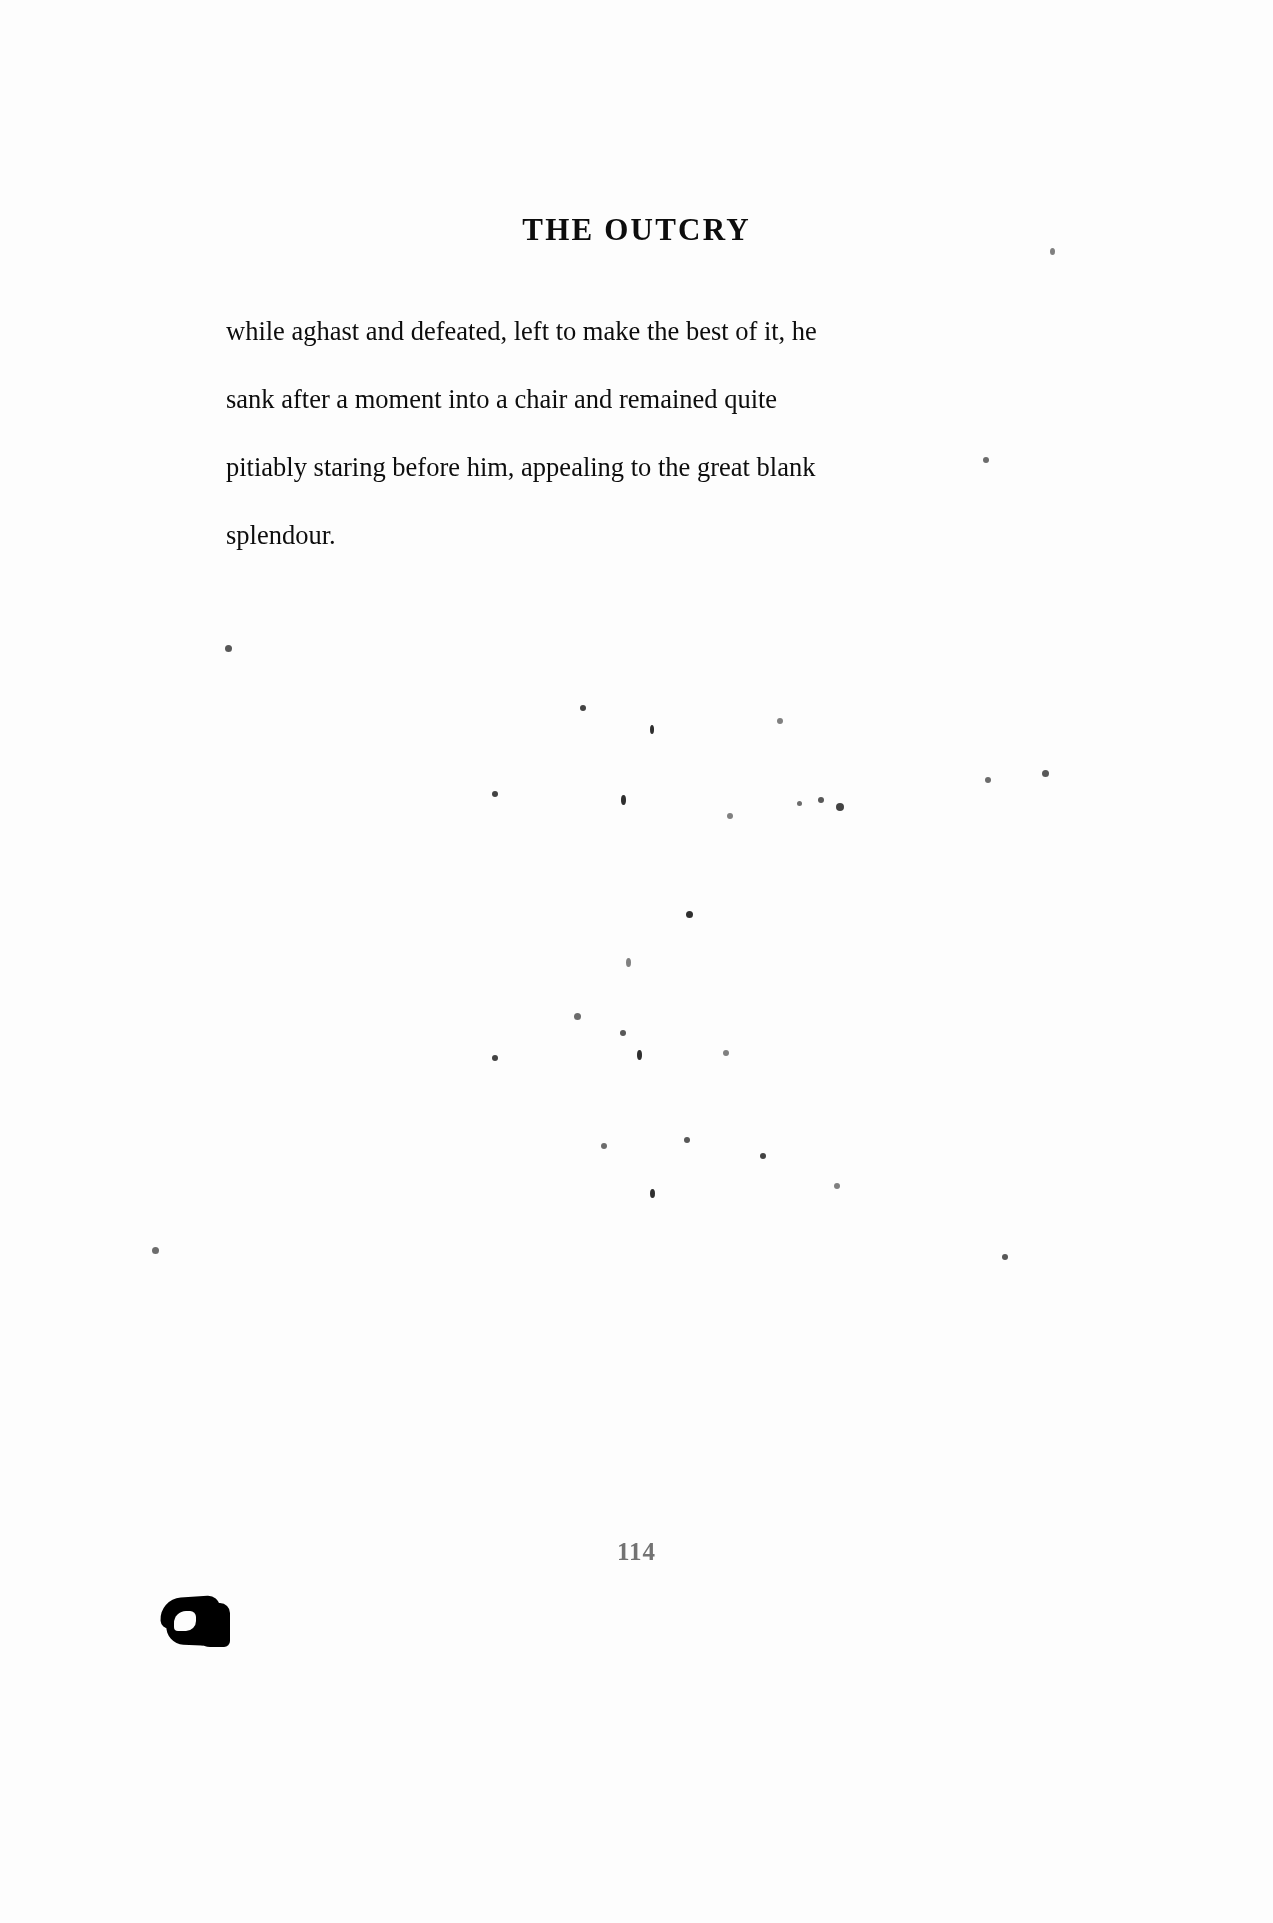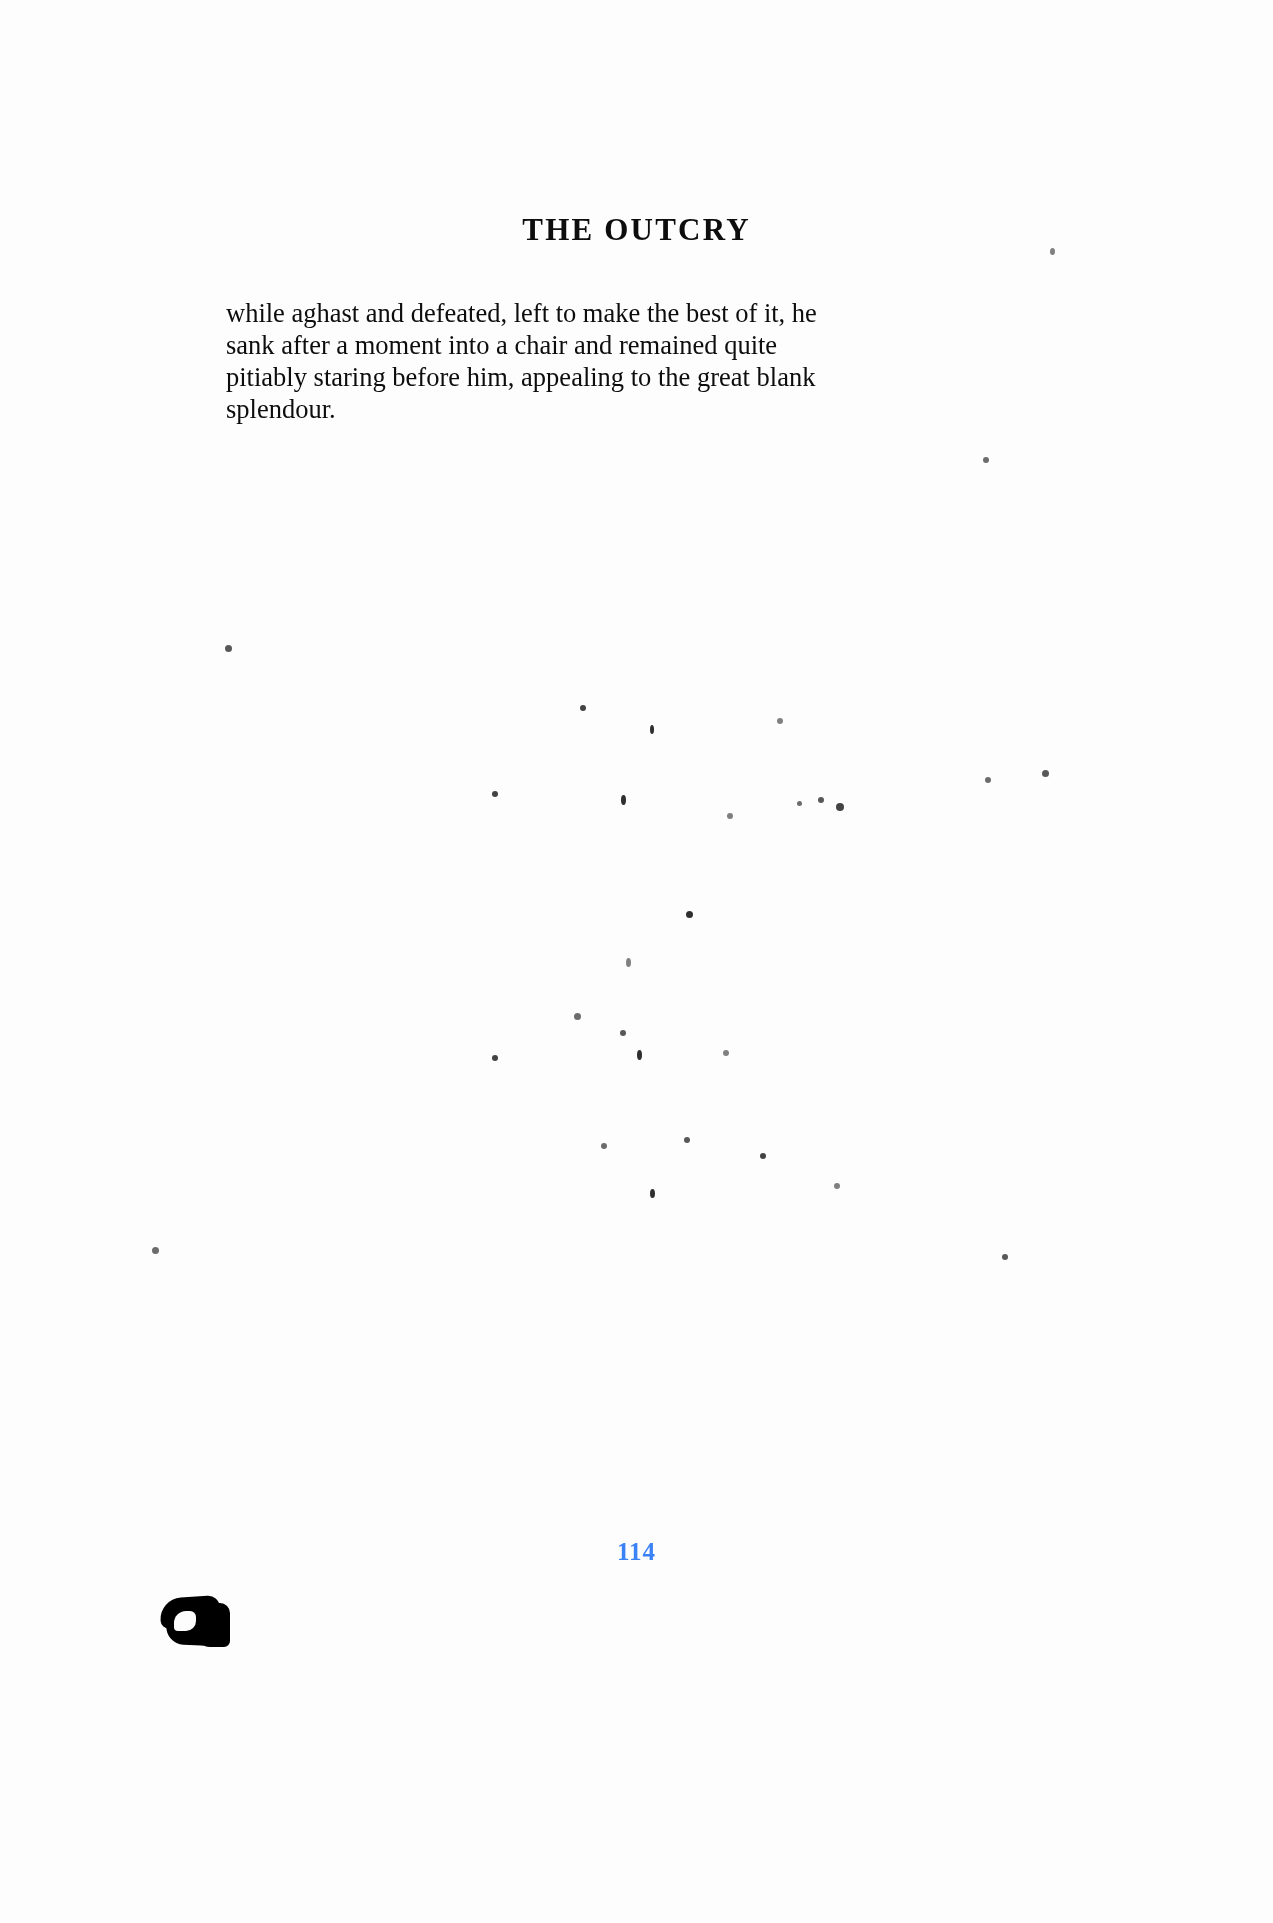--- a/index.html
+++ b/index.html
@@ -36,21 +36,21 @@
     color: #0d0d0d;
   }
 
   
   .text-block {
     position: absolute;
     top: 297px;
     left: 226px;
     width: 620px;
     font-size: 26.5px;
-    line-height: 32px;
+    line-height: 68px;
     text-align: justify;
     text-justify: inter-word;
     color: #0d0d0d;
   }
   .text-block p {
     margin: 0;
   }
   .text-block p:last-child {
     text-align: left;
   }
@@ -59,21 +59,21 @@
   .folio {
     position: absolute;
     top: 1538px;
     left: 0;
     width: 100%;
     text-align: center;
     font-family: "Liberation Serif", serif;
     font-weight: bold;
     font-size: 25px;
     letter-spacing: 1px;
-    color: #3b82f6;
+    color: #737373;
   }
 
   
   .speck {
     position: absolute;
     background: #1a1a1a;
     border-radius: 50%;
     pointer-events: none;
   }
 

